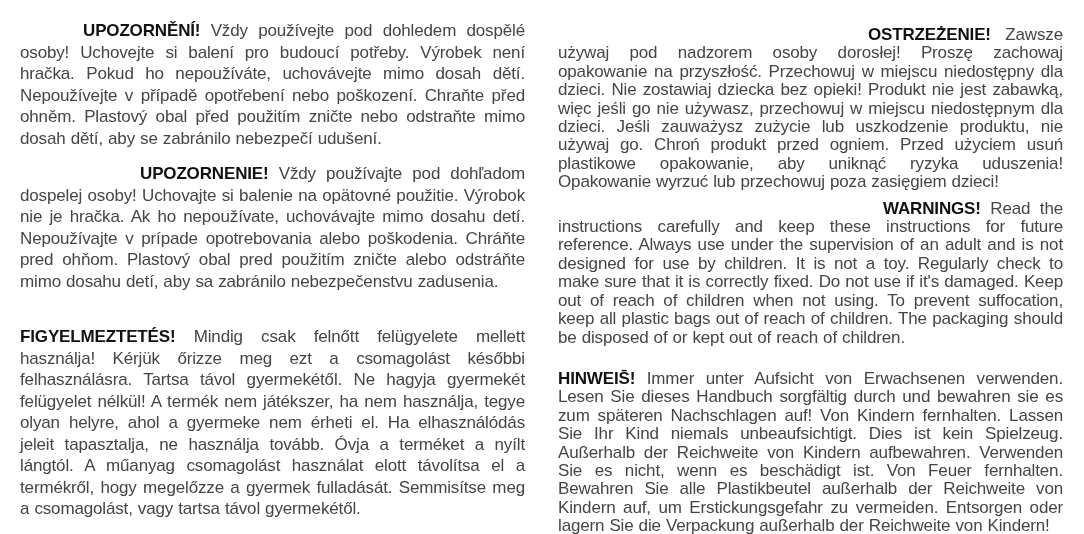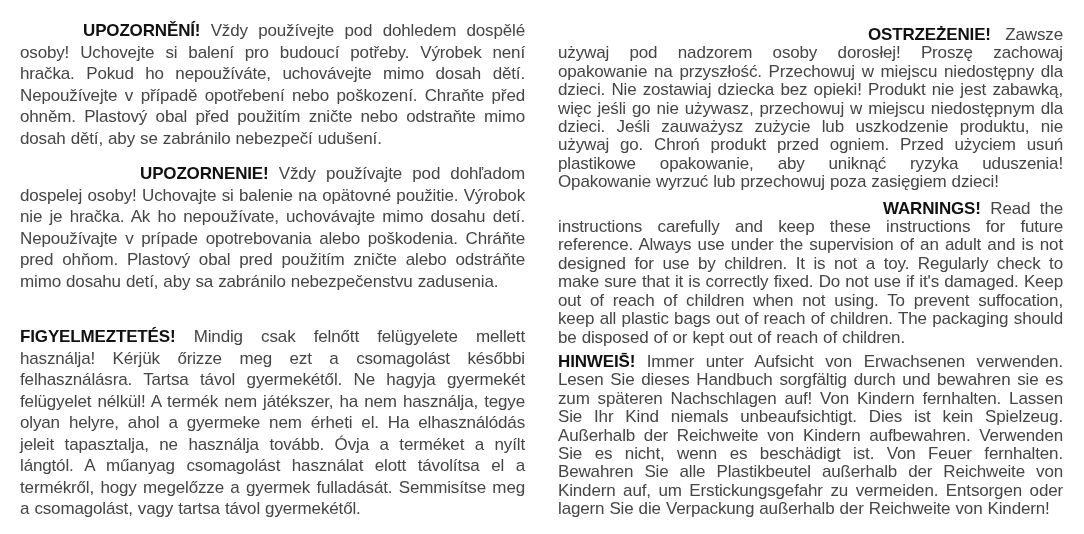--- a/index.html
+++ b/index.html
@@ -39,21 +39,21 @@
   .col-left .para{line-height:21.5px;}
   .col-right .para{line-height:18.4px;}
   .para strong{
     color:var(--heading-color);
     font-weight:bold;
   }
   .p-cs{text-indent:63px;margin-bottom:14px;}
   .p-sk{text-indent:120px;margin-bottom:34px;}
   .p-hu{text-indent:0;}
   .p-pl{text-indent:310px;margin-bottom:8px;}
-  .p-en{text-indent:325px;margin-bottom:6px;}
+  .p-en{text-indent:325px;margin-bottom:23px;}
   .p-de{text-indent:0;}
 </style>
 </head>
 <body>
 
 <div class="page">
 
   <div class="col col-left">
     <p class="para p-cs"><strong>UPOZORNĚNÍ!</strong>
       <span>Vždy používejte pod dohledem dospělé osoby! Uchovejte si balení pro budoucí potřeby. Výrobek není hračka. Pokud ho nepoužíváte, uchovávejte mimo dosah dětí. Nepoužívejte v případě opotřebení nebo poškození. Chraňte před ohněm. Plastový obal před použitím zničte nebo odstraňte mimo dosah dětí, aby se zabránilo nebezpečí udušení.</span></p>

